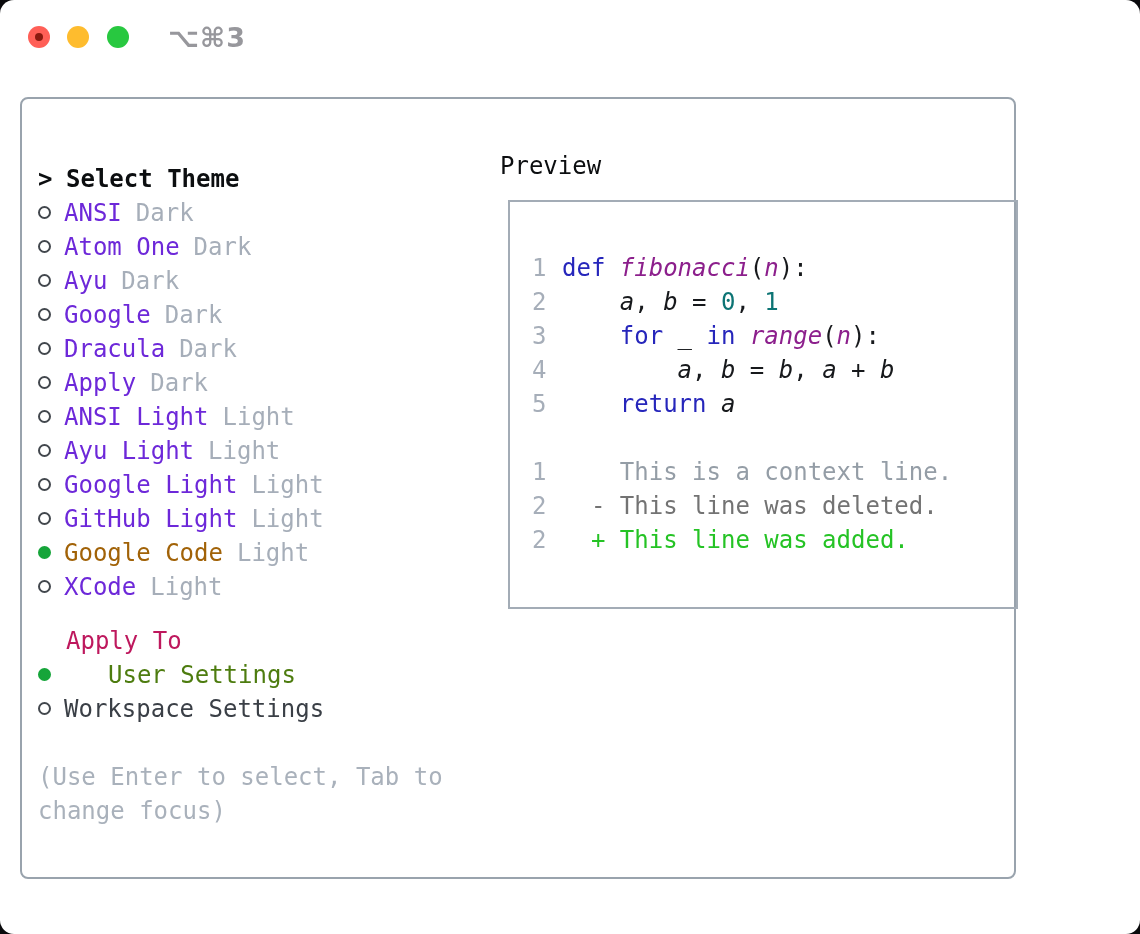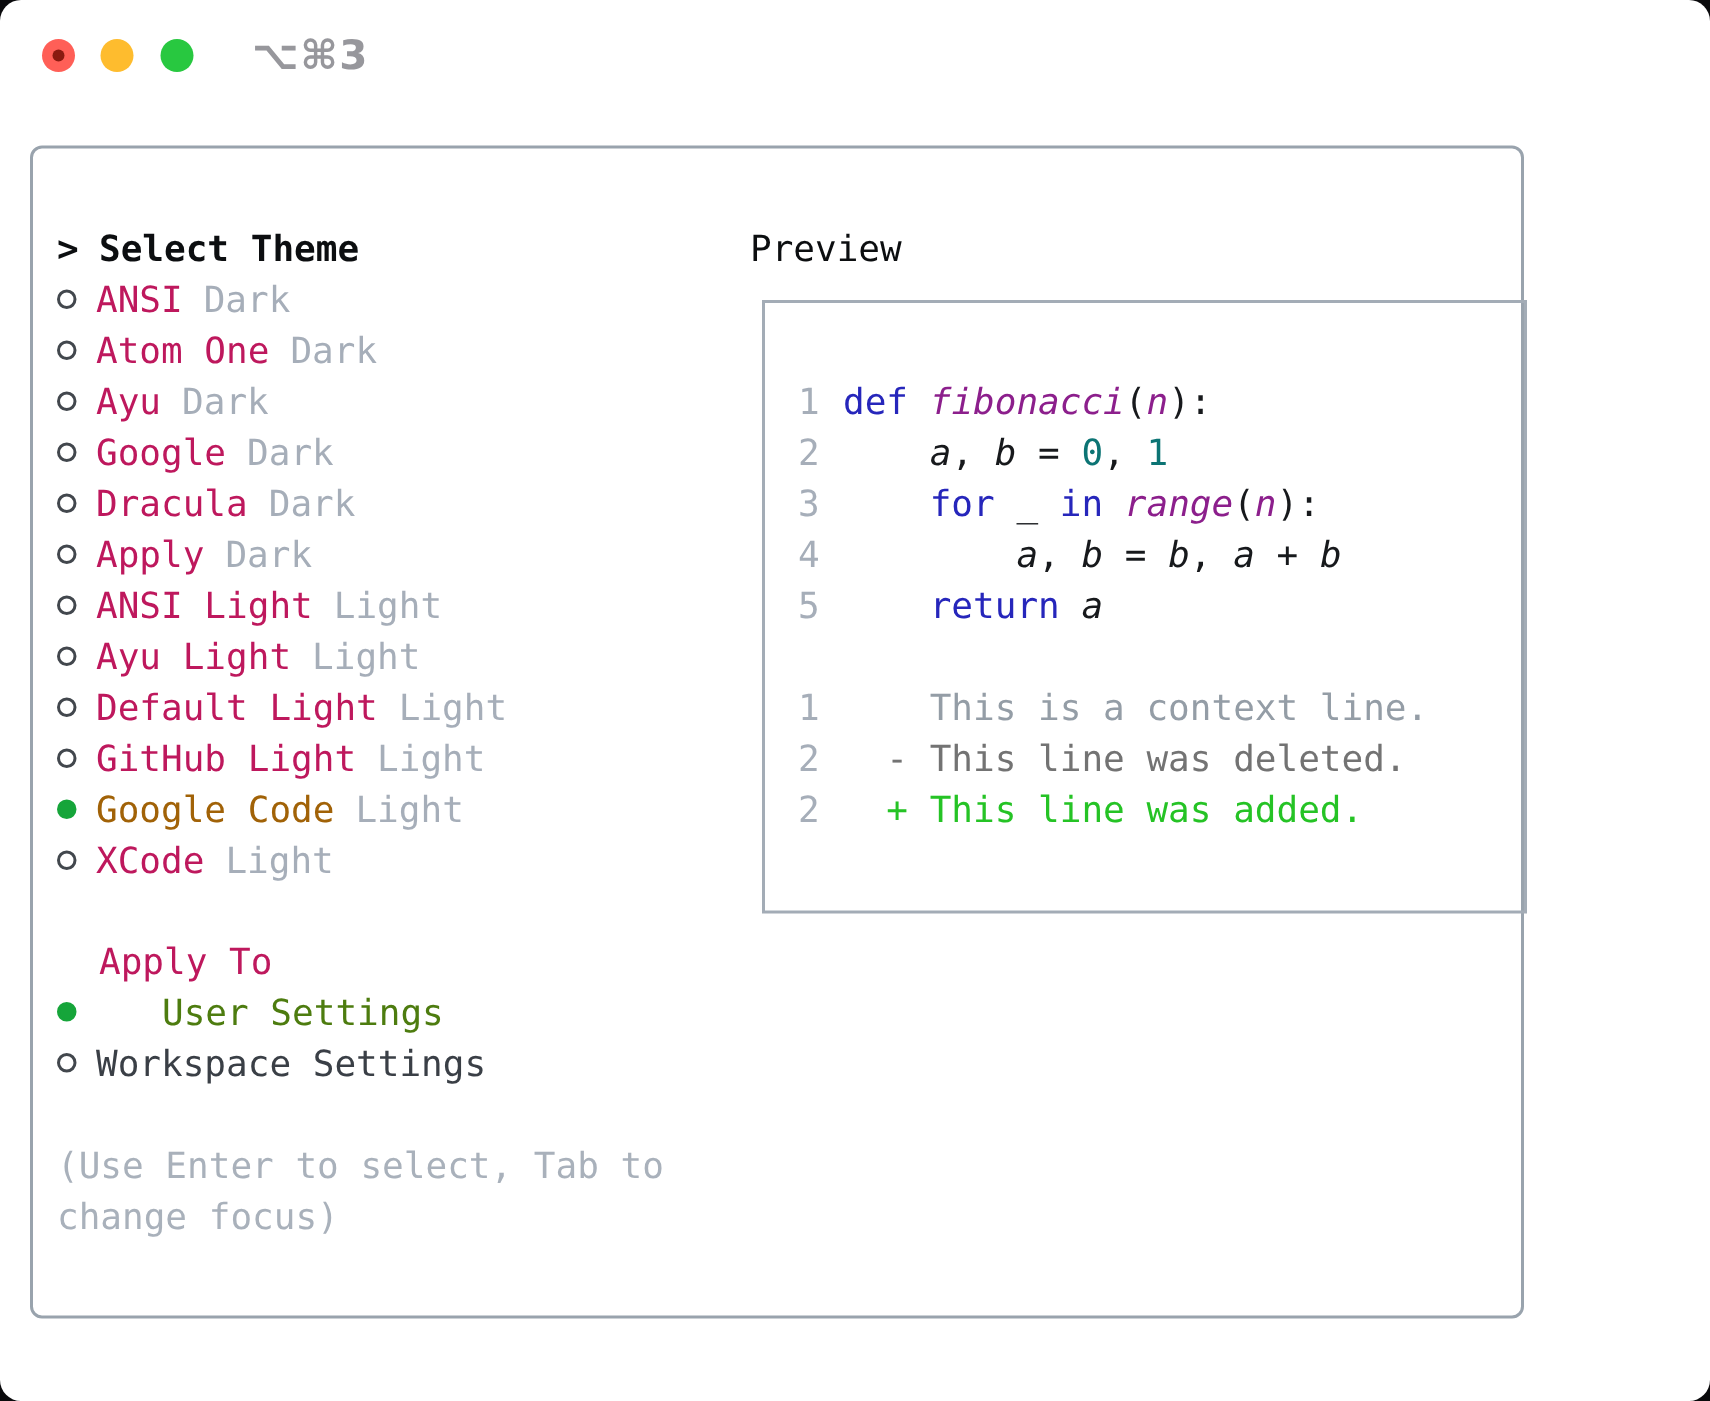--- a/index.html
+++ b/index.html
@@ -19,31 +19,31 @@
     position:absolute;left:168px;top:22px;
     font-family:"DejaVu Sans", sans-serif;font-weight:bold;
     font-size:27px;color:#97979c;letter-spacing:1px;
   }
   
   .main-box{
     position:absolute;left:20px;top:97px;width:996px;height:782px;
     border:2px solid #99a3ad;border-radius:8px;box-sizing:border-box;
   }
   
-  .theme-list{position:absolute;left:38px;top:149px;font-size:24px;line-height:34px;color:#3a3f46;}
+  .theme-list{position:absolute;left:38px;top:162px;font-size:24px;line-height:34px;color:#3a3f46;}
   .row{height:34px;white-space:nowrap;}
   .row-title{font-weight:bold;color:#0c0e10;}
   .caret{display:inline-block;width:28px;font-weight:bold;color:#0c0e10;}
   .marker{
     display:inline-block;width:13px;height:13px;border-radius:50%;
     border:2px solid #42474d;box-sizing:border-box;margin-right:13px;
     vertical-align:middle;position:relative;top:-2px;
   }
   .marker.sel{background:#16a53a;border-color:#16a53a;}
-  .theme-name{color:#be185d;}
+  .theme-name{color:#6d28d9;}
   .theme-row.sel .theme-name{color:#a16207;}
   .variant{color:#a6aeb9;margin-left:14px;}
   .apply-block{position:absolute;left:38px;top:624px;font-size:24px;line-height:34px;}
   .apply-title{height:34px;padding-left:28px;color:#be185d;}
   .apply-row .opt-label{color:#3a3f46;}
   .apply-row.sel .opt-label{color:#4d7c0f;margin-left:44px;}
   .hint{position:absolute;left:38px;top:760px;font-size:24px;line-height:34px;color:#a9b1bb;}
   
   .preview-title{position:absolute;left:500px;top:149px;font-size:24px;line-height:34px;font-weight:normal;color:#0c0e10;}
   .preview-box{
@@ -81,21 +81,21 @@
     <div class="row row-title"><span class="caret">&gt;</span><span>Select Theme</span></div>
 
   <div class="row theme-row"><span class="marker"></span><span class="theme-name">ANSI</span><span class="variant">Dark</span></div>
       <div class="row theme-row"><span class="marker"></span><span class="theme-name">Atom One</span><span class="variant">Dark</span></div>
       <div class="row theme-row"><span class="marker"></span><span class="theme-name">Ayu</span><span class="variant">Dark</span></div>
       <div class="row theme-row"><span class="marker"></span><span class="theme-name">Google</span><span class="variant">Dark</span></div>
       <div class="row theme-row"><span class="marker"></span><span class="theme-name">Dracula</span><span class="variant">Dark</span></div>
       <div class="row theme-row"><span class="marker"></span><span class="theme-name">Apply</span><span class="variant">Dark</span></div>
       <div class="row theme-row"><span class="marker"></span><span class="theme-name">ANSI Light</span><span class="variant">Light</span></div>
       <div class="row theme-row"><span class="marker"></span><span class="theme-name">Ayu Light</span><span class="variant">Light</span></div>
-      <div class="row theme-row"><span class="marker"></span><span class="theme-name">Default Light</span><span class="variant">Light</span></div>
+      <div class="row theme-row"><span class="marker"></span><span class="theme-name">Google Light</span><span class="variant">Light</span></div>
       <div class="row theme-row"><span class="marker"></span><span class="theme-name">GitHub Light</span><span class="variant">Light</span></div>
       <div class="row theme-row sel"><span class="marker sel"></span><span class="theme-name">Google Code</span><span class="variant">Light</span></div>
       <div class="row theme-row"><span class="marker"></span><span class="theme-name">XCode</span><span class="variant">Light</span></div>
     </div>
 
   <div class="apply-block">
     <div class="apply-title">Apply To</div>
 
   <div class="row apply-row sel"><span class="marker sel"></span><span class="opt-label">User Settings</span></div>
       <div class="row apply-row"><span class="marker"></span><span class="opt-label">Workspace Settings</span></div>

